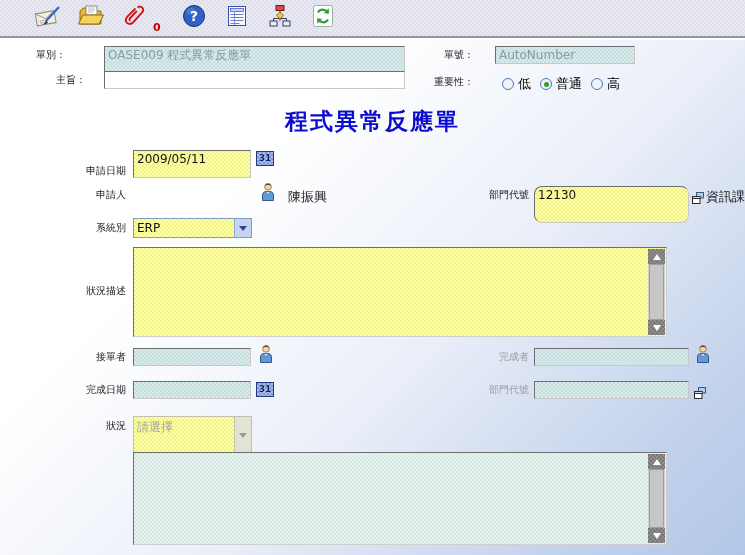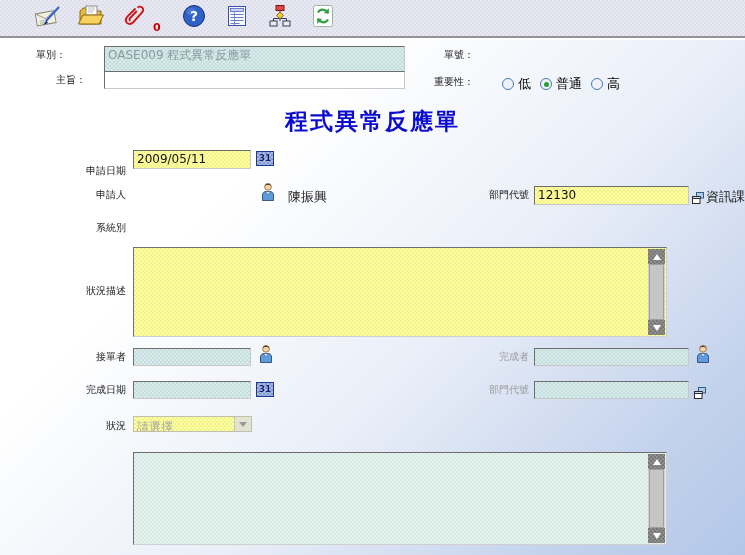--- a/index.html
+++ b/index.html
@@ -156,59 +156,64 @@
         <path d="M7.2 20.8 v-5 h5 Z" fill="#2f9e3f"></path>
       </svg></span>
     </div>
   </div>
   <div class="separator"></div>
 
   <span class="lab" style="left:36px; top:48px;">單別 :</span>
   <div class="fld chk-c" style="left:104px; top:46px; width:301px; height:34px;">OASE009 程式異常反應單</div>
 
   <span class="lab" style="left:444px; top:48px;">單號 :</span>
+  <div class="fld chk-c" style="left:495px; top:46px; width:140px; height:18px;">AutoNumber</div>
 
   <span class="lab" style="left:36px; top:73px;margin-left:20px;">主旨 :</span>
   <div class="fld wht" style="left:104px; top:71px; width:301px; height:18px;"></div>
 
   <span class="lab" style="left:434px; top:75px;">重要性 :</span>
   <div class="radio-group" style="left:502px; top:75px;">
     <span class="radio"></span>
     <span class="radio-lab">低</span>
     <span class="radio checked"></span>
     <span class="radio-lab">普通</span>
     <span class="radio"></span>
     <span class="radio-lab">高</span>
   </div>
 
   <div class="page-title">程式異常反應單</div>
 
   <span class="lab rt" style="left:30px; top:164px;">申請日期</span>
-  <div class="fld chk-y" style="left:133px; top:150px; width:118px; height:19px;">2009/05/11</div>
+  <div class="fld chk-y" style="left:133px; top:150px; width:118px; height:28px;">2009/05/11</div>
   <div class="cal" style="left:256px; top:151px;">31</div>
 
   <span class="lab rt" style="left:30px; top:188px;">申請人</span>
   <span class="pic" style="left:260px; top:182px;"><svg width="16" height="19" viewBox="0 0 16 19">
       <path d="M2.5 18.5 V13 c0-2 1.5-3.5 3.5-3.5 h4 c2 0 3.5 1.5 3.5 3.5 v5.5 Z" fill="#5f9bdc" stroke="#2c4a72" stroke-width="0.9"></path>
       <path d="M5.5 9.8 L8 12.5 L10.5 9.8 Z" fill="#ffffff" stroke="#2c4a72" stroke-width="0.5"></path>
       <circle cx="8" cy="4.8" r="3.4" fill="#f7d4a6" stroke="#8a6a40" stroke-width="0.8"></circle>
       <path d="M4.7 4.4 a3.4 3.4 0 0 1 6.6 0 c-1-.9-2-1.3-3.3-1.3 s-2.4.4-3.3 1.3 Z" fill="#4a3524"></path>
     </svg></span>
   <span class="name-txt" style="left:288px; top:188px;">陳振興</span>
 
   <span class="lab rt" style="left:433px; top:188px;">部門代號</span>
-  <div class="fld chk-y" style="left:534px; top:186px; width:155px; height:19px;">12130</div>
+  <div class="fld chk-y" style="left:534px; top:186px; width:155px; height:37px;border-radius:8px;">12130</div>
   <span class="pic" style="left:691px; top:190px;"><svg width="14" height="14" viewBox="0 0 14 14">
       <rect x="5.5" y="1.5" width="7" height="5.5" fill="#aacdf0" stroke="#3b5a80"></rect>
       <rect x="1.5" y="5.5" width="7.5" height="7" fill="#ffffff" stroke="#2b2b2b"></rect>
       <rect x="1.5" y="5.5" width="7.5" height="2" fill="#cfe0f2" stroke="#2b2b2b"></rect>
     </svg></span>
   <span class="name-txt" style="left:706px; top:188px;">資訊課</span>
 
   <span class="lab rt" style="left:30px; top:221px;">系統別</span>
+  <div class="sel" style="left:133px; top:218px; width:119px; height:20px;">
+    <span class="sel-text chk-y">ERP</span>
+    <span class="arrow"></span>
+  </div>
 
   <span class="lab rt" style="left:30px; top:284px;text-align:right;">狀況描述</span>
   <div class="ta chk-y" style="left:133px; top:247px; width:534px; height:90px;">
     <span></span>
     <div class="vscroll">
       <div class="sb-btn">
           <span class="tri-up"></span>
         </div>
       <div class="sb-thumb"></div>
       <div class="sb-btn">
@@ -241,21 +246,21 @@
 
   <span class="lab rt dim" style="left:433px; top:383px;">部門代號</span>
   <div class="fld chk-c" style="left:534px; top:381px; width:155px; height:18px;"></div>
   <span class="pic" style="left:693px; top:385px;"><svg width="14" height="14" viewBox="0 0 14 14">
       <rect x="5.5" y="1.5" width="7" height="5.5" fill="#aacdf0" stroke="#3b5a80"></rect>
       <rect x="1.5" y="5.5" width="7.5" height="7" fill="#ffffff" stroke="#2b2b2b"></rect>
       <rect x="1.5" y="5.5" width="7.5" height="2" fill="#cfe0f2" stroke="#2b2b2b"></rect>
     </svg></span>
 
   <span class="lab rt" style="left:30px; top:419px;">狀況</span>
-  <div class="sel dis" style="left:133px; top:416px; width:119px; height:16px;">
+  <div class="sel dis" style="left:133px; top:416px; width:119px; height:38px;">
     <span class="sel-text chk-y">請選擇</span>
     <span class="arrow"></span>
   </div>
 
   <div class="ta ta-c" style="left:133px; top:452px; width:534px; height:93px;">
     <span></span>
     <div class="vscroll">
       <div class="sb-btn">
           <span class="tri-up"></span>
         </div>

